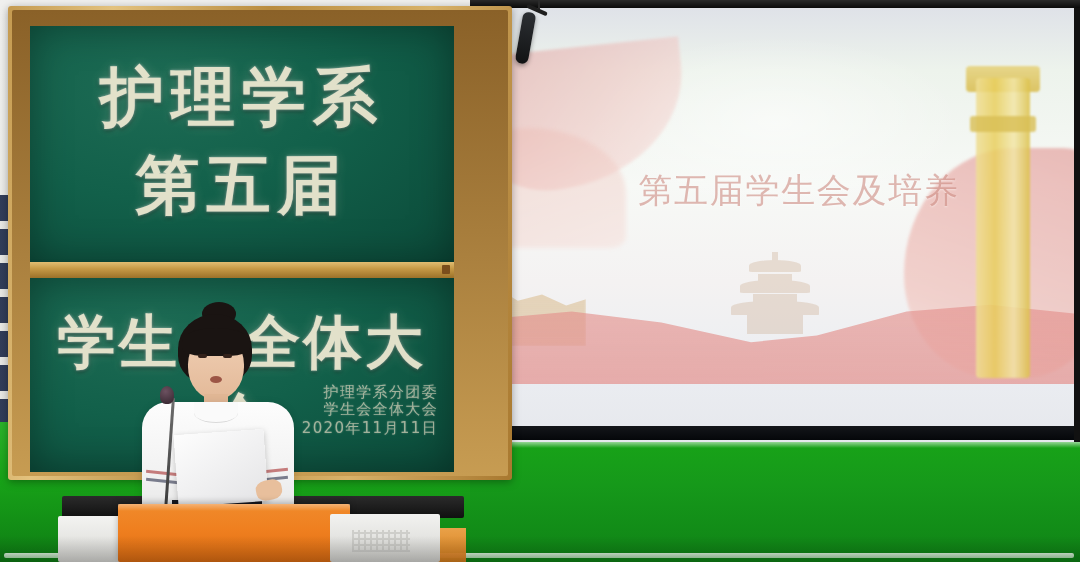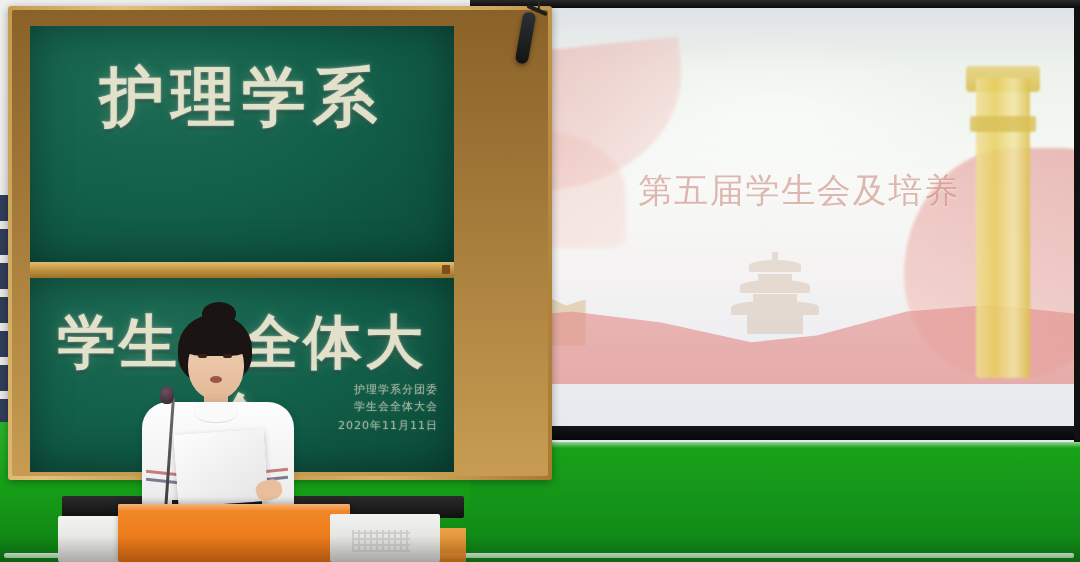--- a/index.html
+++ b/index.html
@@ -16,21 +16,21 @@
 
   
   .green-wall{position:absolute;left:0;bottom:0;width:1080px;height:120px;
      background:linear-gradient(180deg,#18a318 0%,#16991a 35%,#0f8316 100%);}
   .green-wall:after{content:"";position:absolute;left:0;top:0;width:100%;height:6px;
      background:linear-gradient(180deg,rgba(255,255,255,.55),rgba(255,255,255,0));}
   .green-wall-left{position:absolute;left:0;bottom:0;width:470px;height:140px;
      background:linear-gradient(180deg,#2cb32a 0%,#18a318 40%,#0e7d14 100%);}
 
   
-  .board-frame{position:absolute;left:8px;top:6px;width:544px;height:474px;
+  .board-frame{position:absolute;left:8px;top:6px;width:504px;height:474px;
      background:linear-gradient(100deg,#c49a50 0%,#e3c27e 18%,#b98c3f 45%,#d8b269 72%,#a8782f 100%);
      border-radius:3px;
      box-shadow:0 2px 8px rgba(0,0,0,.35);}
   .board-frame:before{content:"";position:absolute;inset:4px;
      background:linear-gradient(180deg,#8a6128,#c79c52);border-radius:2px;}
   .board-inner{position:absolute;left:22px;top:20px;width:424px;height:446px;
      background:#0f5a46;overflow:hidden;}
   .board-pane{position:absolute;left:0;width:100%;
      background:
        radial-gradient(ellipse at 30% 25%,#1d6b54 0%,#12604a 45%,#0b4a39 100%);
@@ -49,21 +49,21 @@
      letter-spacing:.11em;
      text-shadow:0 0 3px rgba(255,255,255,.55),0 2px 4px rgba(0,0,0,.45),
                  0 0 12px rgba(230,225,200,.25);
      opacity:.94;}
   .chalk-l1{top:28px;font-size:64px;}
   .chalk-l2{top:116px;font-size:64px;}
   .chalk-l3{top:26px;font-size:58px;letter-spacing:.06em;}
 
   .chalk-small{position:absolute;right:16px;color:#dcd6bd;opacity:.72;
      font-family:"DejaVu Sans","Liberation Sans",sans-serif;
-     font-size:11px;letter-spacing:.09em;text-align:center;line-height:1.45;
+     font-size:15px;letter-spacing:.09em;text-align:center;line-height:1.45;
      text-shadow:0 0 2px rgba(255,255,255,.4);filter:blur(.4px);}
 
   
   .screen-case{position:absolute;left:470px;top:0;width:610px;height:470px;
      background:#111;}
   .screen-top-bar{position:absolute;left:0;top:0;width:100%;height:8px;
      background:linear-gradient(180deg,#2a2a2a,#0a0a0a);}
   .screen{position:absolute;left:6px;top:8px;width:598px;height:442px;
      background:#eef0f4;overflow:hidden;}
   .screen-bottom-bar{position:absolute;left:0;bottom:10px;width:100%;height:14px;
@@ -232,20 +232,21 @@
   </div>
 
   <div class="green-wall"></div>
   <div class="green-wall-left"></div>
   <div class="screen-lip"></div>
 
   <div class="board-frame">
     <div class="board-inner">
       <div class="board-pane pane-top">
         <div class="chalk chalk-l1">护理学系</div>
+        <div class="chalk chalk-l2">第五届</div>
       </div>
       <div class="board-rail"></div>
       <div class="board-pane pane-bot">
         <div class="chalk chalk-l3">学生会全体大会</div>
         <div class="chalk-small" style="top:104px;">护理学系分团委</div>
         <div class="chalk-small" style="top:121px;">学生会全体大会</div>
         <div class="chalk-small" style="top:140px;">2020年11月11日</div>
       </div>
     </div>
   </div>

